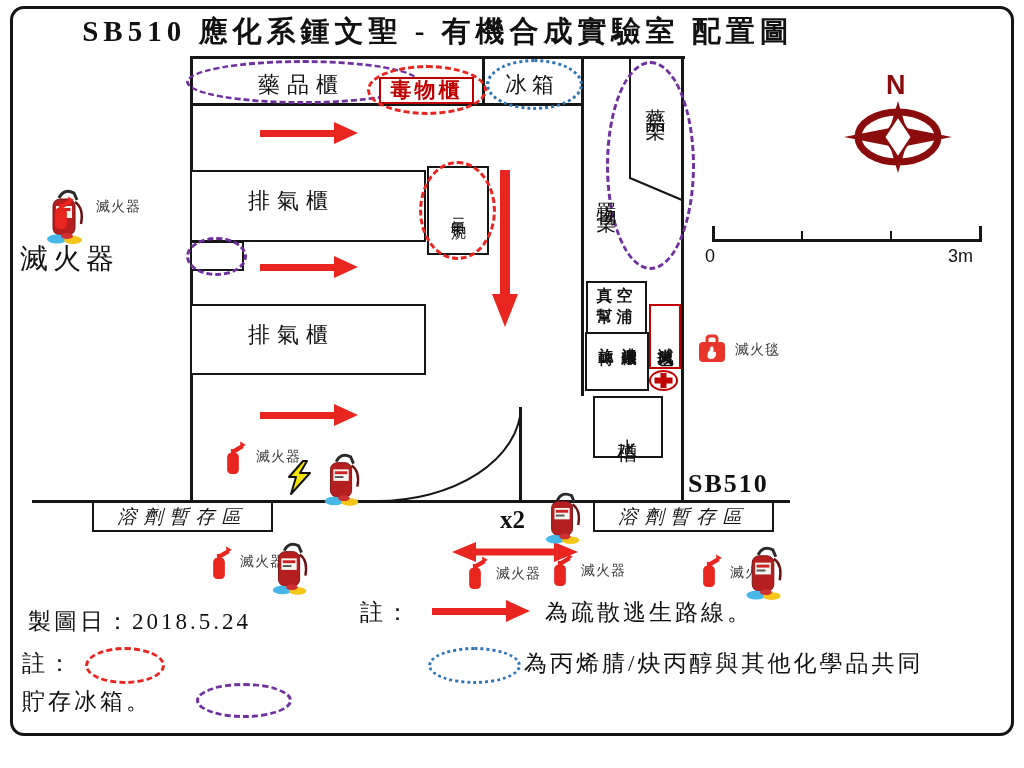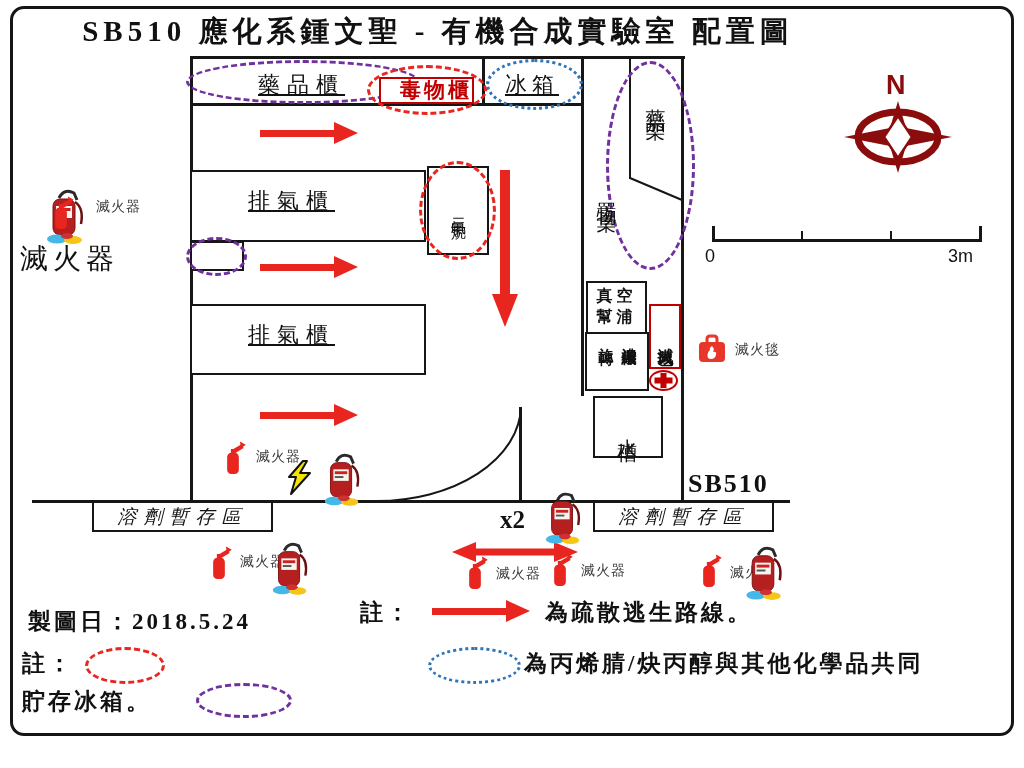--- a/index.html
+++ b/index.html
@@ -9,22 +9,22 @@
   .wall{position:absolute;background:#161616;}
   .box{position:absolute;border:2.5px solid #161616;background:#fff;box-sizing:border-box;}
   .rbox{position:absolute;border:2.5px solid #c00000;background:#fff;box-sizing:border-box;}
   .ell{position:absolute;border-radius:50%;box-sizing:border-box;background:transparent;}
   .ell-red{border:3px dashed #e8251f;}
   .ell-blue{border:3px dotted #2e75b6;}
   .ell-purple{border:3px dashed #7030a0;}
   .lbl{position:absolute;white-space:nowrap;}
   .vtext{writing-mode:vertical-rl;text-orientation:upright;}
   .small-ext{font-family:"Liberation Sans","DejaVu Sans",sans-serif;font-size:14px;color:#3c3c3c;letter-spacing:1px;}
-  .cn22{font-size:22px;letter-spacing:7px;text-decoration:underline;}
-  .legend-text{font-size:23px;letter-spacing:3px;font-weight:bold;}
+  .cn22{font-size:22px;letter-spacing:7px;}
+  .legend-text{font-size:23px;letter-spacing:3px;}
   svg{display:block;}
 </style>
 </head>
 <body>
 
 <div class="page">
 
   <svg width="0" height="0" style="position:absolute">
     <defs>
       <g id="ext-glyph">
@@ -65,21 +65,21 @@
   <div class="wall" style="left:629px;top:56px;width:2px;height:123px;"></div>
   <div class="wall" style="left:519px;top:407px;width:2.5px;height:95px;"></div>
 
   <svg class="abs" width="1024" height="768" viewBox="0 0 1024 768" style="left:0;top:0;pointer-events:none;">
     <line x1="630" y1="178" x2="682" y2="200" stroke="#161616" stroke-width="2"></line>
     <path d="M521,407 A144,96 0 0 1 377,501" stroke="#161616" stroke-width="2" fill="none"></path>
   </svg>
 
   <div class="lbl cn22" style="left:258px;top:70px;">藥品櫃</div>
   <div class="ell ell-purple" style="left:186px;top:60px;width:234px;height:44px;"></div>
-  <div class="rbox" style="left:379px;top:77px;width:95px;height:27px;text-align:right;">
+  <div class="rbox" style="left:379px;top:77px;width:95px;height:27px;text-align:center;">
     <span style="color:#c00000;font-weight:bold;font-size:21px;letter-spacing:3px;line-height:23px;">毒物櫃</span>
   </div>
   <div class="ell ell-red" style="left:367px;top:65px;width:120px;height:50px;"></div>
   <div class="lbl cn22" style="left:505px;top:70px;letter-spacing:5px;">冰箱</div>
   <div class="ell ell-blue" style="left:486px;top:59px;width:97px;height:51px;"></div>
 
   <div class="box" style="left:190px;top:170px;width:236px;height:72px;"></div>
   <div class="lbl cn22" style="left:248px;top:186px;">排氣櫃</div>
 
   <div class="box" style="left:427px;top:166px;width:62px;height:89px;display:flex;align-items:center;justify-content:center;">

